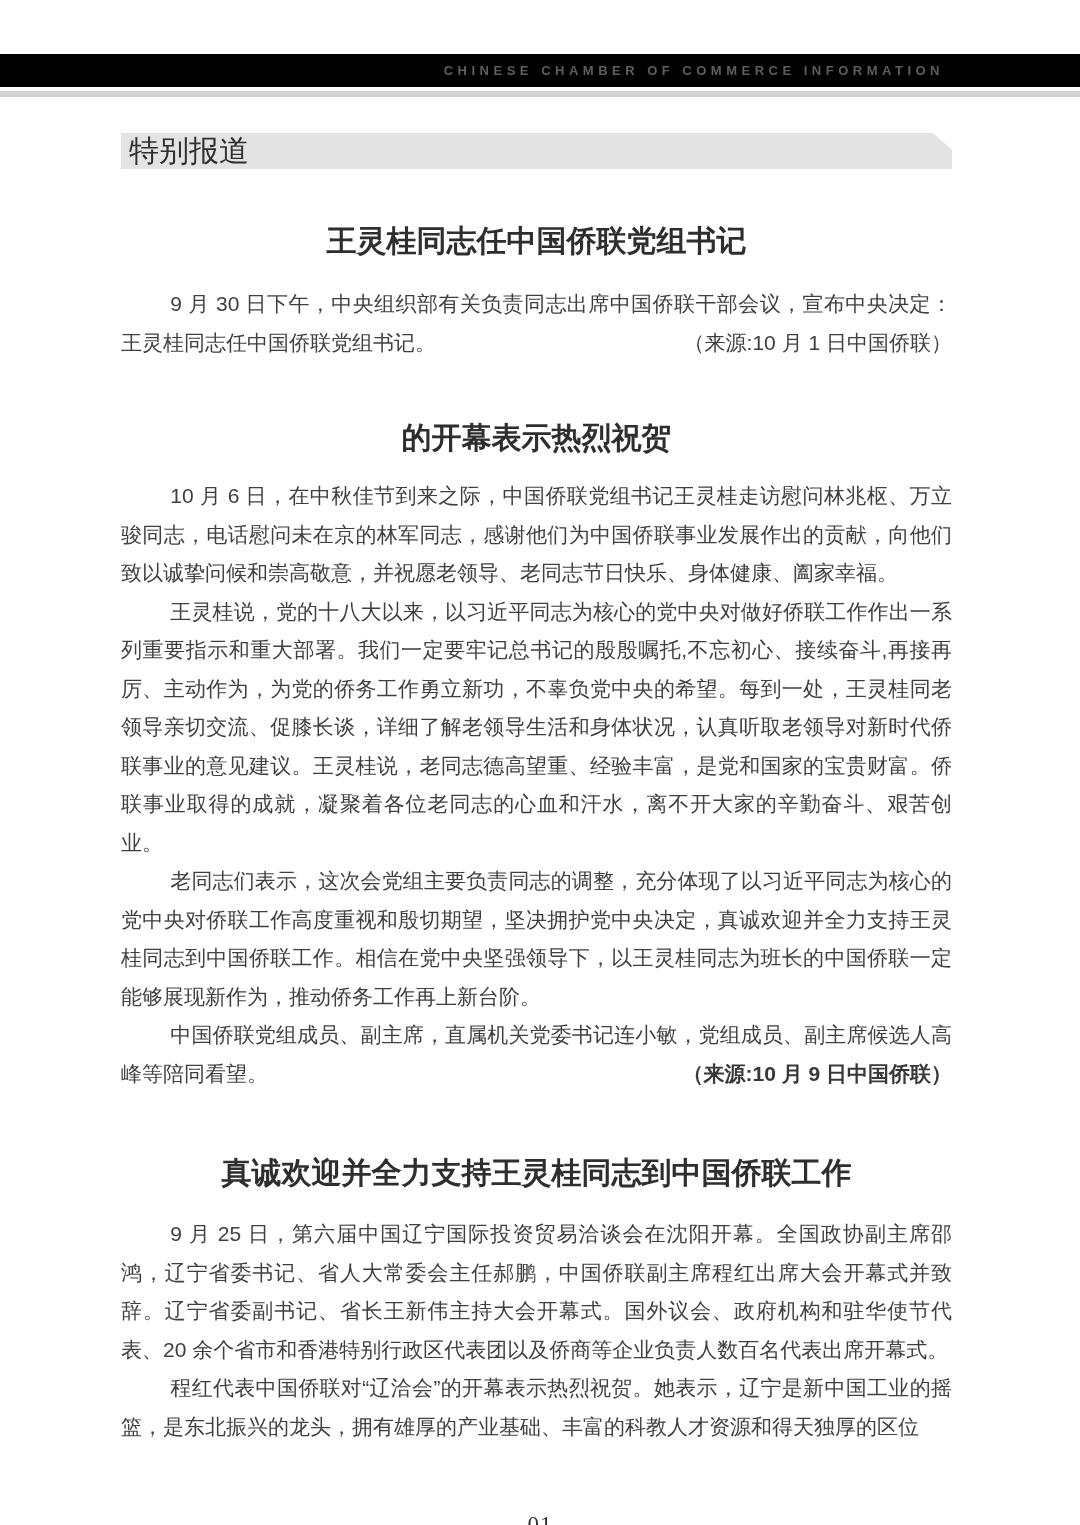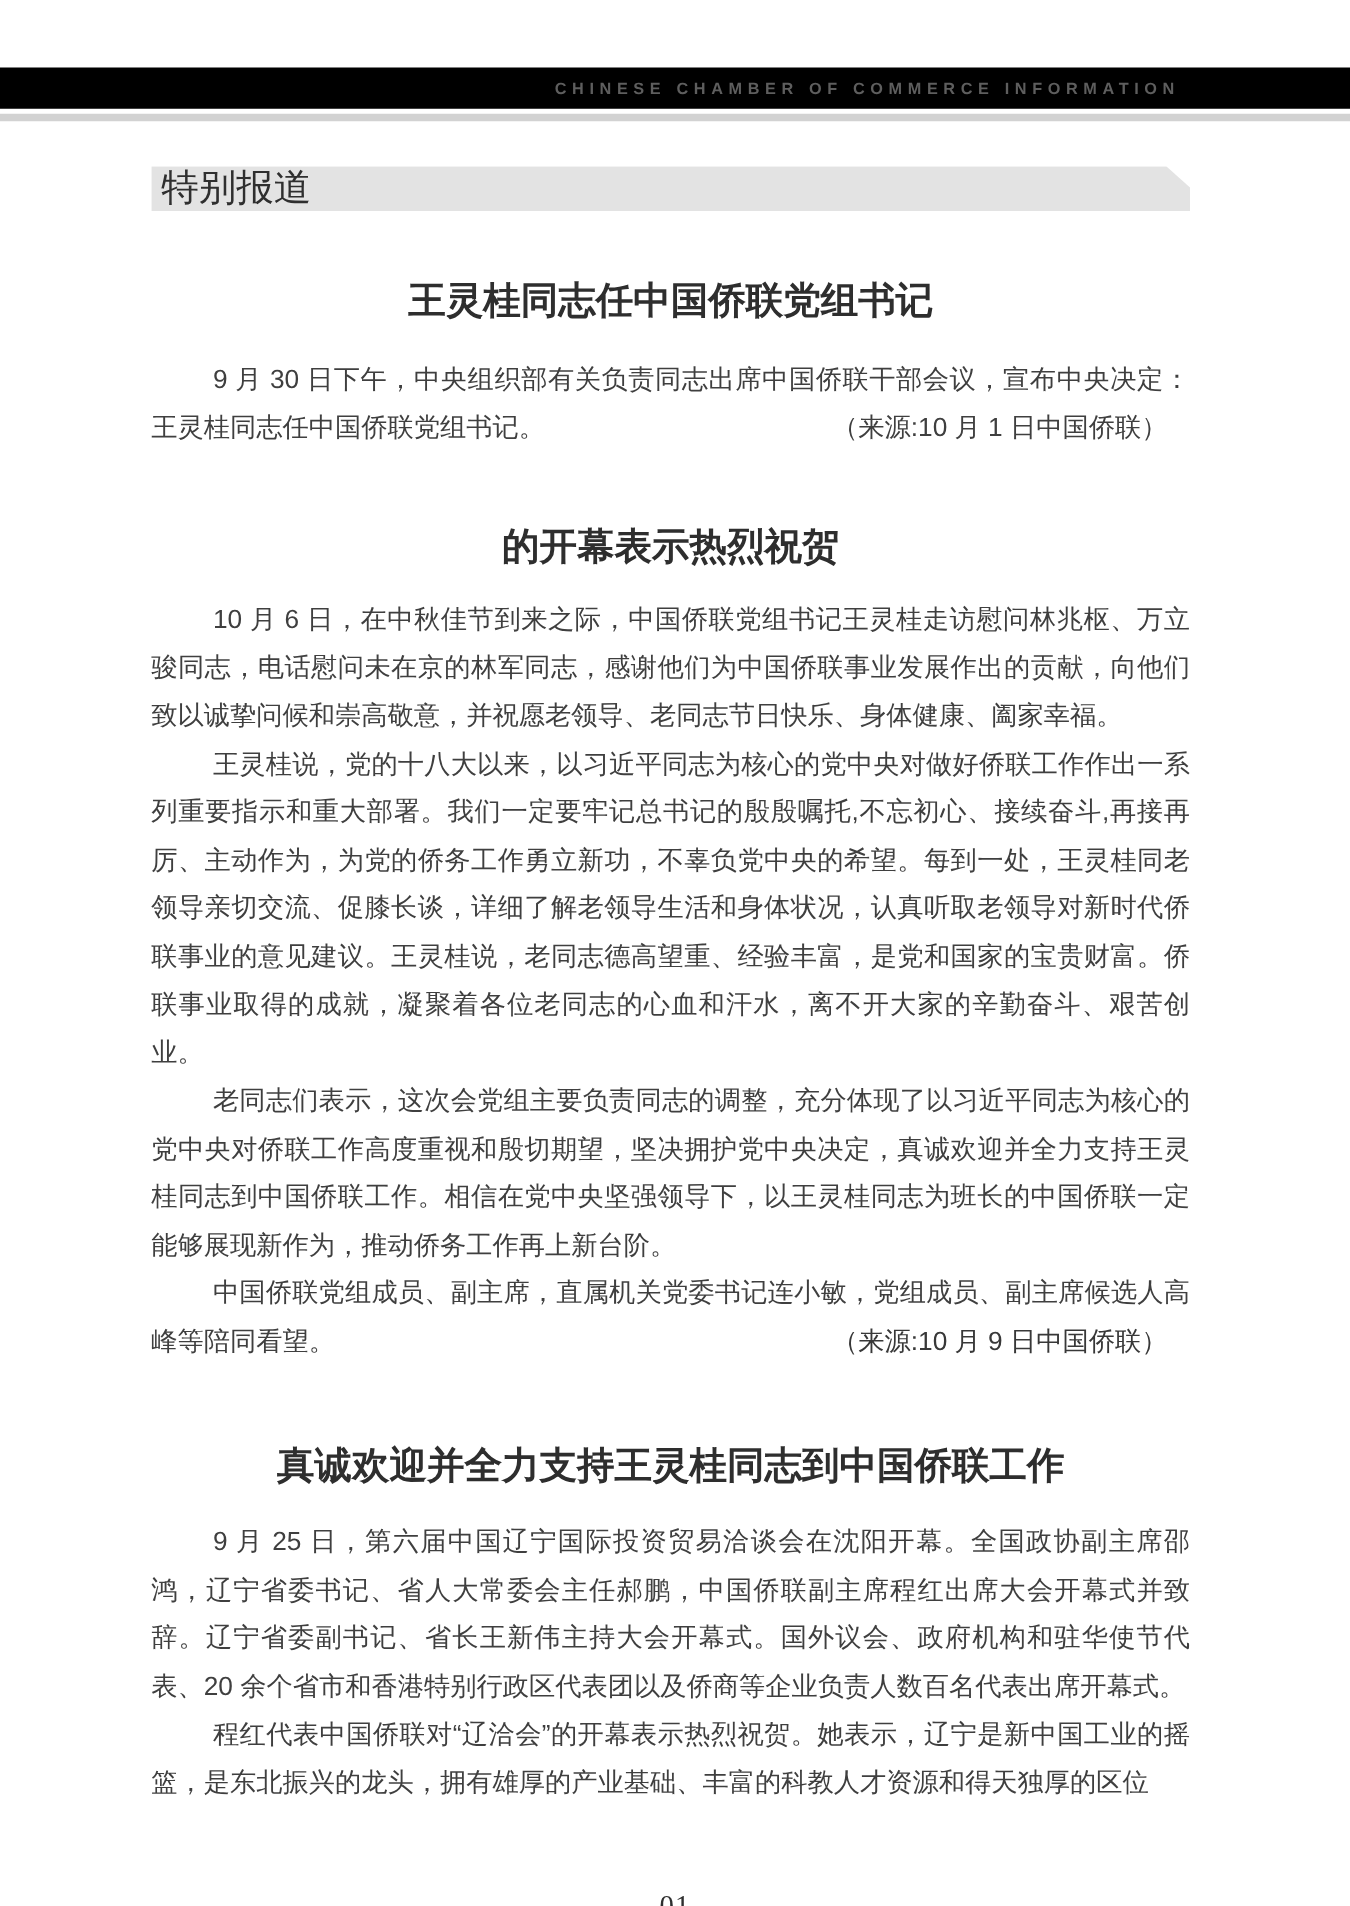--- a/index.html
+++ b/index.html
@@ -60,26 +60,26 @@
     color: #3f3f3f;
     text-align: justify;
     text-indent: 2.35em;
   }
   .para.first { margin-top: 24px; }
   .para.first-a2 { margin-top: 19px; }
   .para.first-a3 { margin-top: 22px; }
 
   .hsrc { position: relative; }
   .source {
-    position: absolute; right: 18px; bottom: 0;
+    position: absolute; right: 0; bottom: 0;
     text-indent: 0;
     font-size: 21px; line-height: 38.5px; color: #3f3f3f;
     white-space: nowrap;
   }
-  .source-bold { font-weight: 400; color: #383838; }
+  .source-bold { font-weight: 700; color: #383838; }
 
   .page-number {
     position: absolute; left: 0; right: 0; top: 1458px;
     text-align: center;
     font-family: "Liberation Serif", "DejaVu Serif", serif;
     font-size: 23px; color: #2f2f2f; letter-spacing: 1px;
   }
 </style>
 </head>
 <body>

